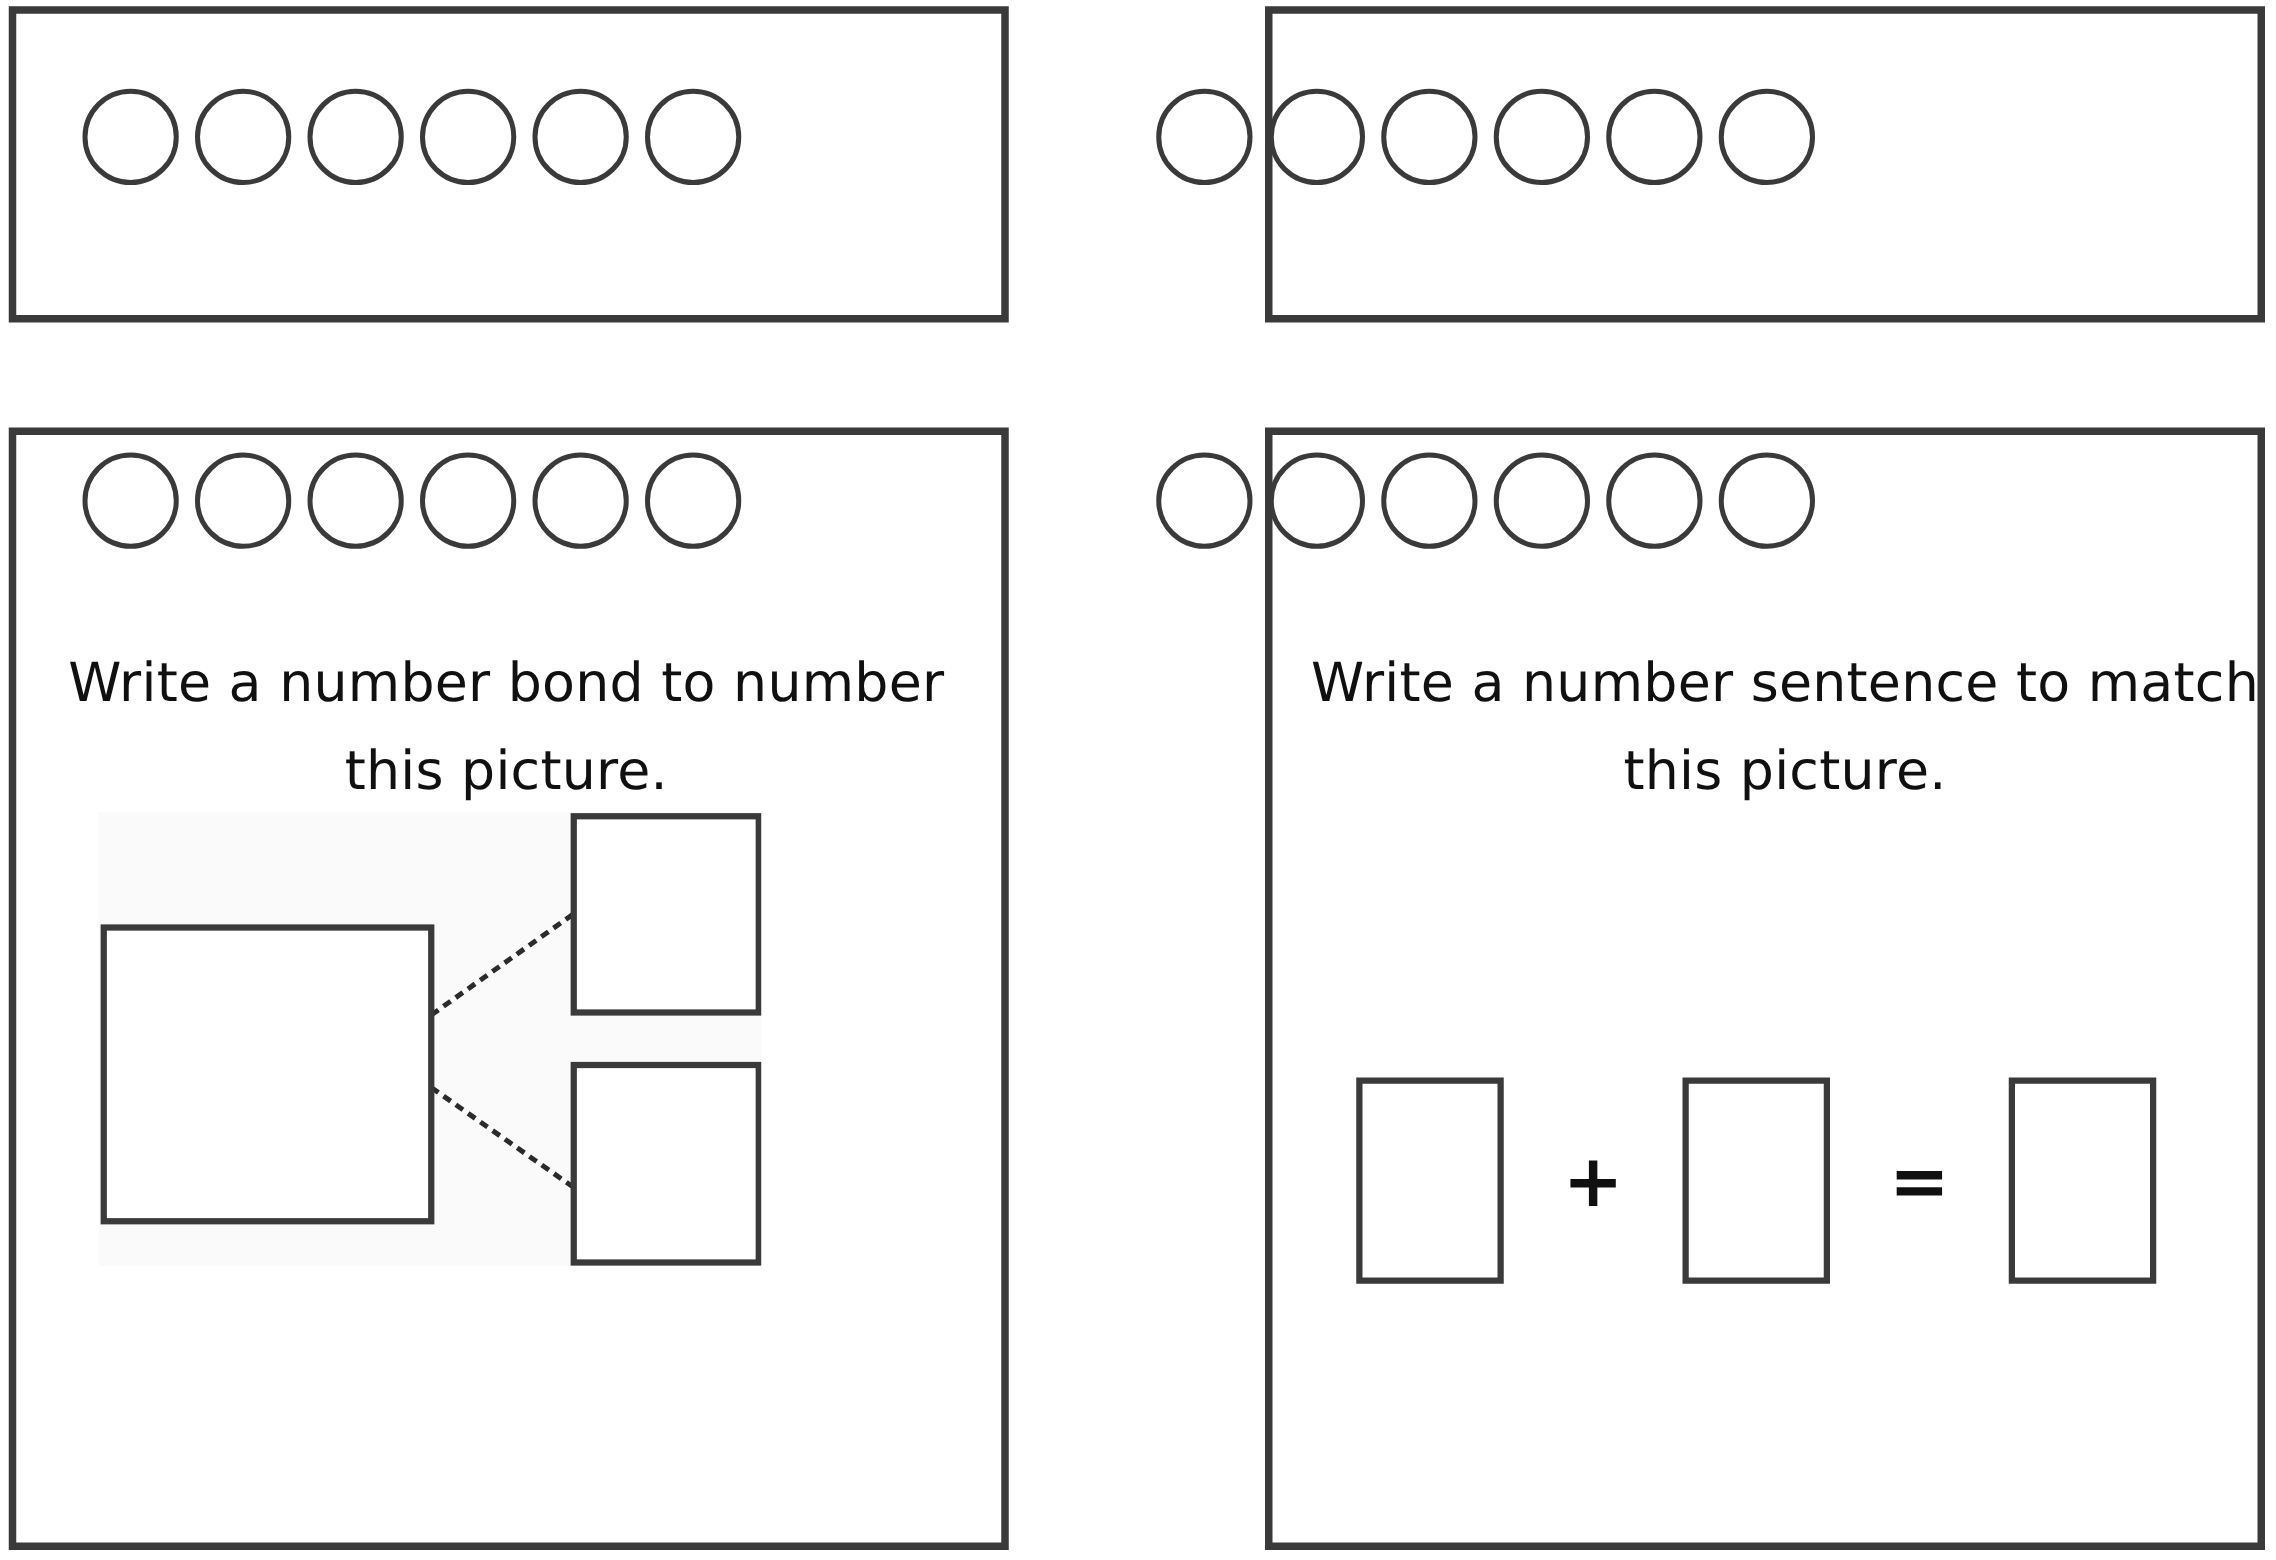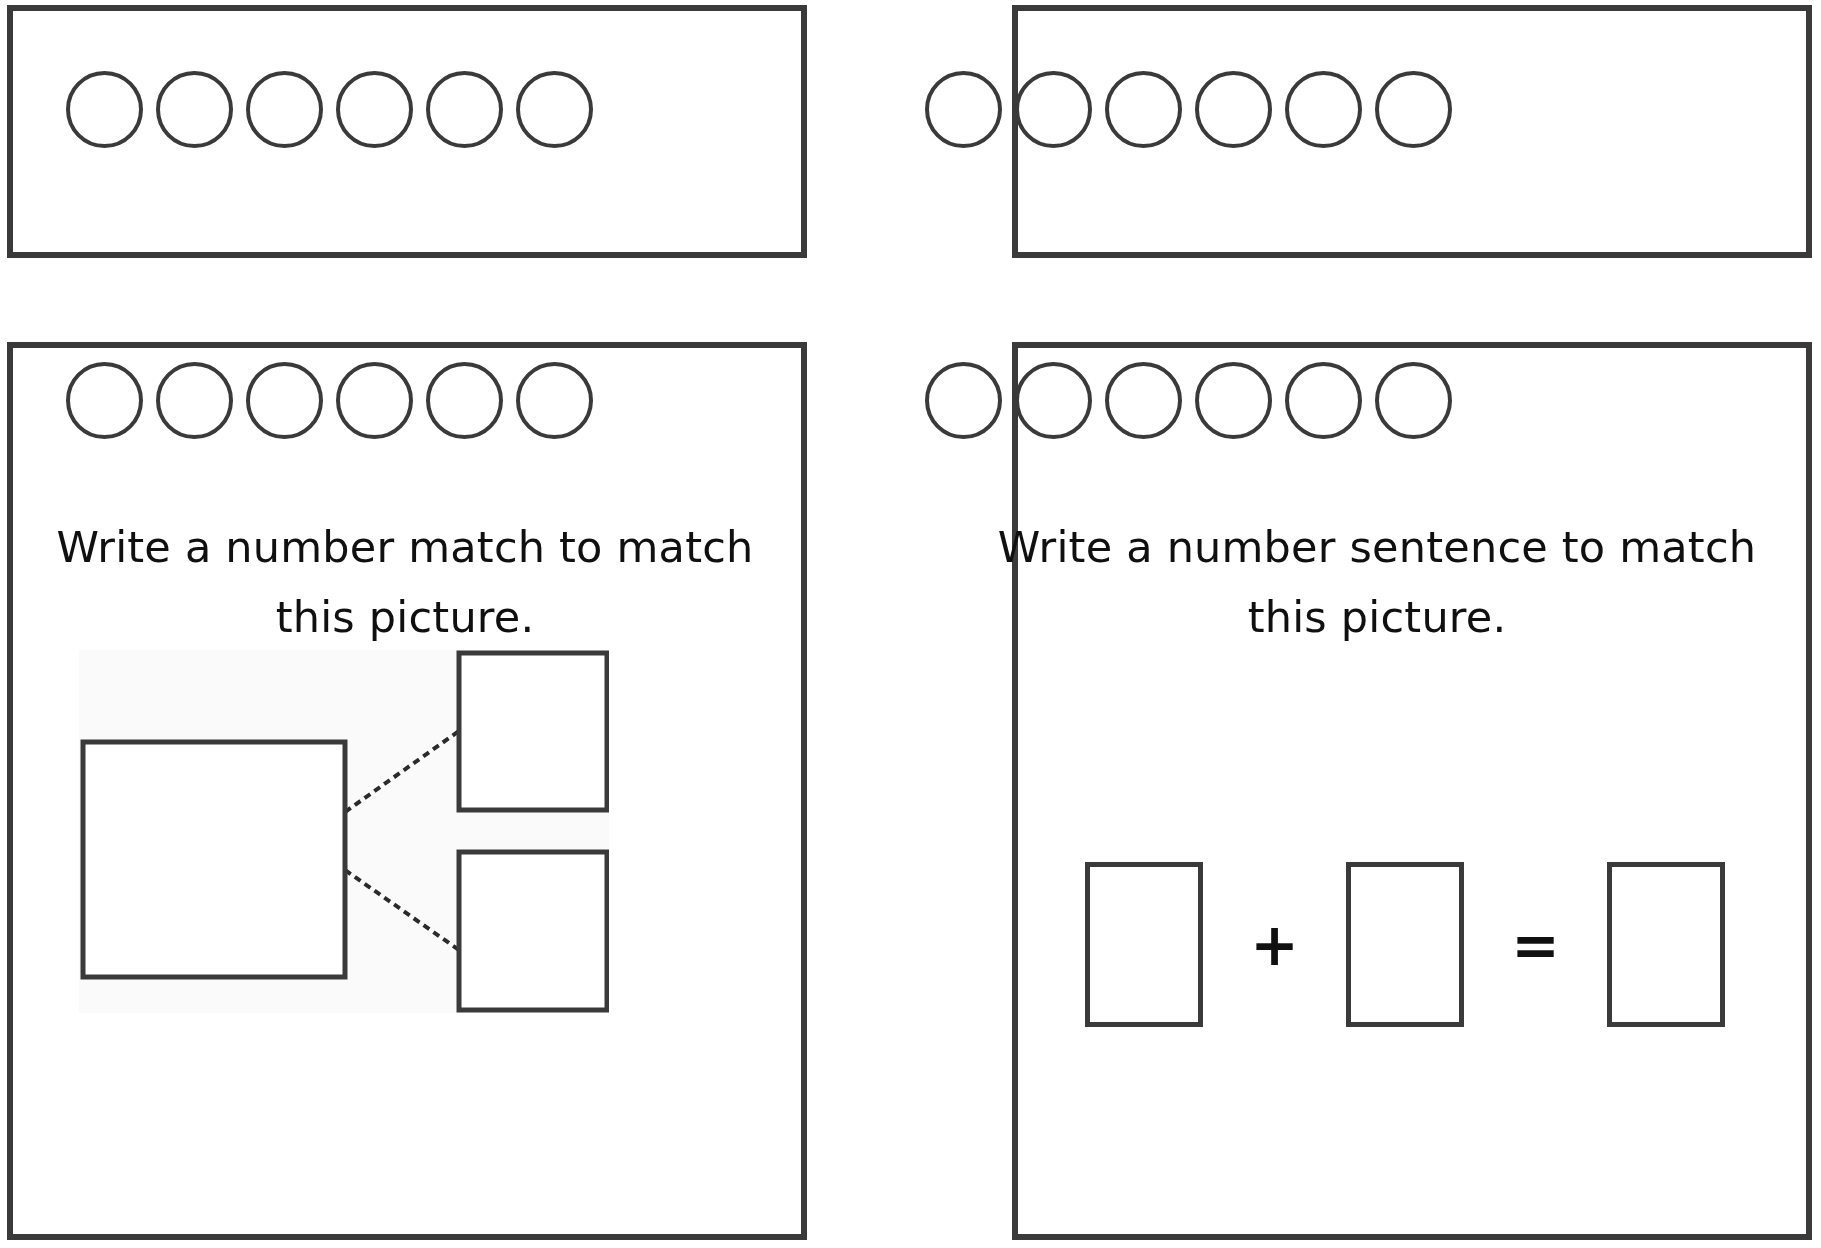--- a/index.html
+++ b/index.html
@@ -52,21 +52,21 @@
     position: absolute;
     text-align: center;
     font-family: "DejaVu Sans", sans-serif;
     font-size: 43px;
     line-height: 1.63;
     color: #101010;
     letter-spacing: 0.2px;
     font-weight: 400;
   }
   #prompt-left  { left: 25px;  top: 512px; width: 760px; }
-  #prompt-right { left: 997px; top: 512px; width: 760px; }
+  #prompt-right { left: 1048px; top: 512px; width: 760px; }
 
   
   #number-bond {
     position: absolute;
     left: 79px;
     top: 650px;
     width: 530px;
     height: 363px;
     background: #fafafa;
   }
@@ -137,21 +137,21 @@
 
 <div class="panel" id="panel-bottom-left"></div>
 <div class="counter-row" id="row-bottom-left">
   <div class="counter"></div>
   <div class="counter"></div>
   <div class="counter"></div>
   <div class="counter"></div>
   <div class="counter"></div>
   <div class="counter"></div>
 </div>
-<div class="prompt" id="prompt-left">Write a number match to match this picture.</div>
+<div class="prompt" id="prompt-left">Write a number bond to number this picture.</div>
 
 <div id="number-bond">
   <svg width="530" height="363" viewBox="0 0 530 363" xmlns="http://www.w3.org/2000/svg">
 
     <line class="bond-link" x1="266" y1="162" x2="380" y2="81" stroke-dasharray="7 5"></line>
 
     <line class="bond-link" x1="266" y1="220" x2="380" y2="300" stroke-dasharray="7 5"></line>
 
     <rect class="bond-box" x="4" y="92" width="262" height="235"></rect>
 

